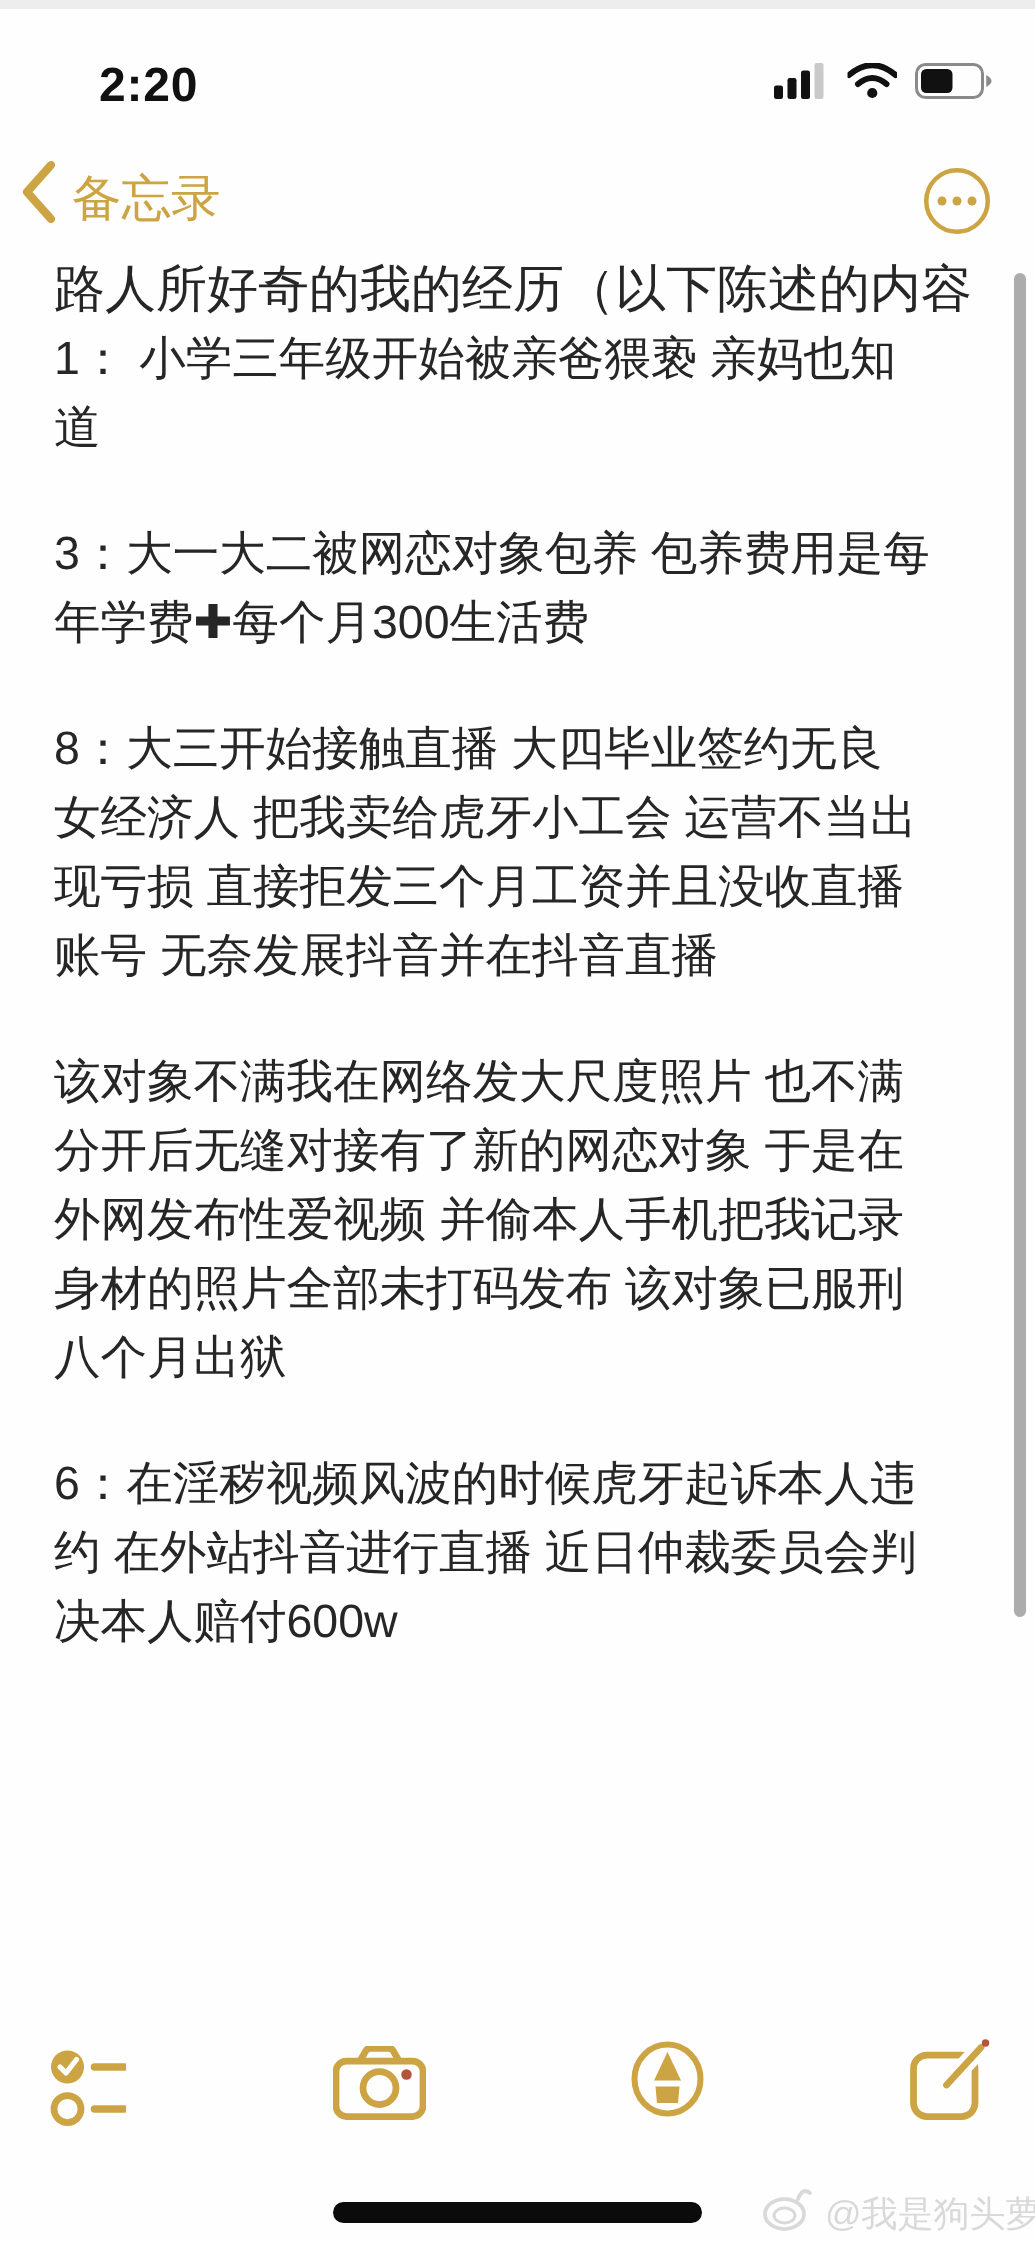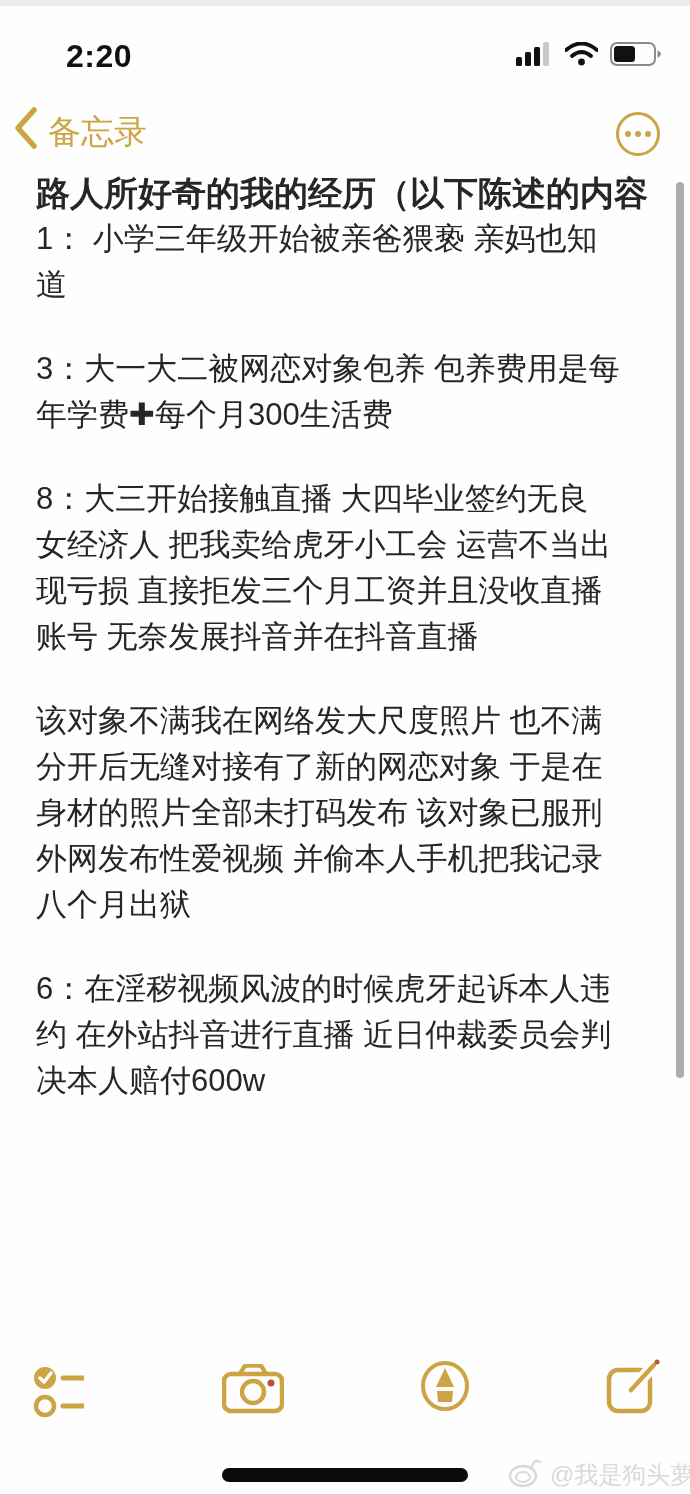--- a/index.html
+++ b/index.html
@@ -37,21 +37,21 @@
     border:3px solid var(--accent);
     display:flex; align-items:center; justify-content:center; gap:4px;
     cursor:pointer; box-sizing:border-box;
   }
   .more-dot { width:6px; height:6px; border-radius:50%; background:var(--accent); }
   
   .note-body {
     position:absolute; left:36px; top:170px; width:620px;
     color:var(--ink);
   }
-  .note-title { font-size:34px; font-weight:bold; }
+  .note-title { font-size:34px; font-weight:normal; }
   .note-title .line { line-height:46px; white-space:nowrap; }
   .para { font-size:31px; font-weight:400; }
   .para .line { line-height:46px; white-space:nowrap; }
   .para.gap { margin-top:38px; }
   
   .scrollbar {
     position:absolute; left:676px; top:182px; width:8px; height:896px;
     background:#9e9e9e; border-radius:4px; opacity:0.85;
   }
   
@@ -129,22 +129,22 @@
         </div>
         <div class="para gap">
           <div class="line">8：大三开始接触直播 大四毕业签约无良</div>
           <div class="line">女经济人 把我卖给虎牙小工会 运营不当出</div>
           <div class="line">现亏损 直接拒发三个月工资并且没收直播</div>
           <div class="line">账号 无奈发展抖音并在抖音直播</div>
         </div>
         <div class="para gap">
           <div class="line">该对象不满我在网络发大尺度照片 也不满</div>
           <div class="line">分开后无缝对接有了新的网恋对象 于是在</div>
+          <div class="line">外网发布性爱视频 并偷本人手机把我记录</div>
           <div class="line">身材的照片全部未打码发布 该对象已服刑</div>
-          <div class="line">外网发布性爱视频 并偷本人手机把我记录</div>
           <div class="line">八个月出狱</div>
         </div>
         <div class="para gap">
           <div class="line">6：在淫秽视频风波的时候虎牙起诉本人违</div>
           <div class="line">约 在外站抖音进行直播 近日仲裁委员会判</div>
           <div class="line">决本人赔付600w</div>
         </div>
       </div>
   </div>
 

